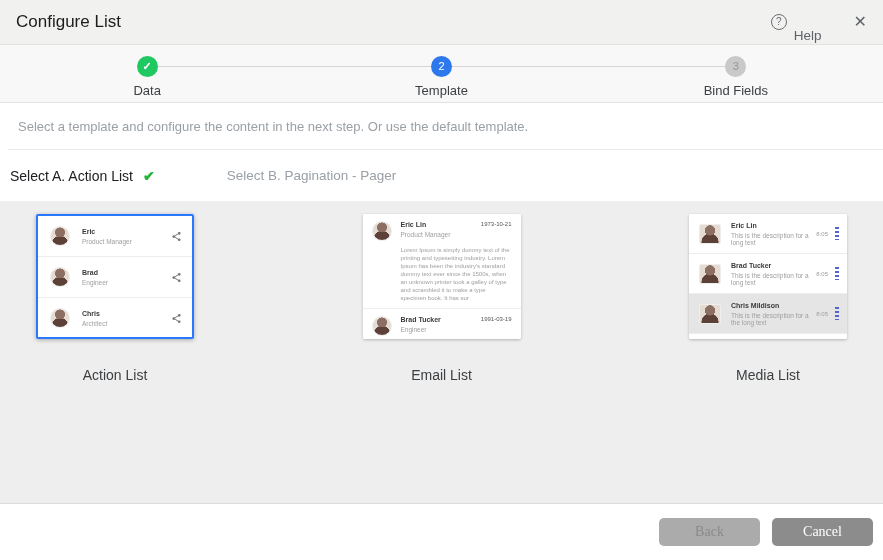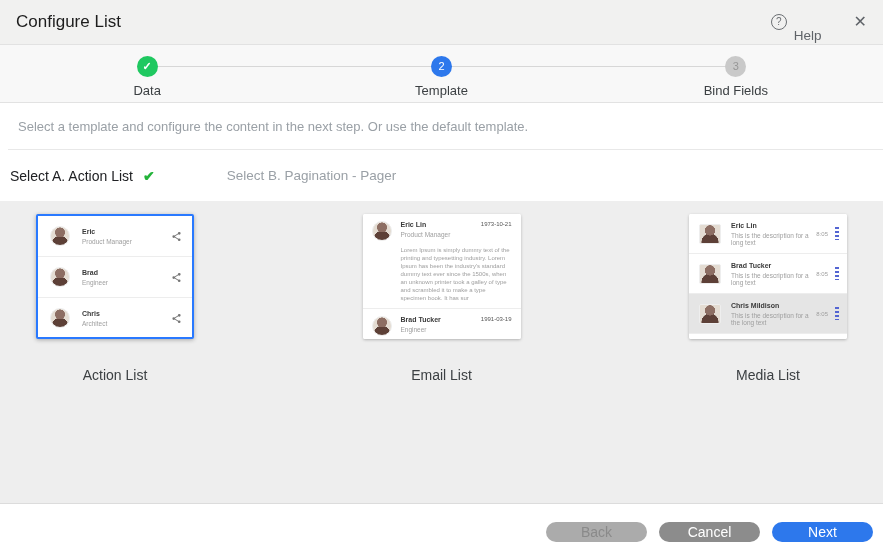--- a/index.html
+++ b/index.html
@@ -138,22 +138,22 @@
     background:repeating-linear-gradient(#5465d2 0 2px, rgba(0,0,0,0) 2px 4px);
   }
 
   
   .ftr {
     flex:1 1 auto; background:#fff; border-top:1px solid #dcdcdc;
     display:flex; align-items:center; justify-content:flex-end;
     gap:12px; padding:0 10px;
   }
   .btn {
-    width:101px; height:20px; border:none; border-radius:10px;
-    font-size:14px; font-family:Liberation Sans, sans-serif; cursor:pointer;
+    width:101px; height:28px; border:none; border-radius:5px;
+    font-size:14px; font-family:Liberation Serif, serif; cursor:pointer;
   }
   .btn-back   { background:#ababab; color:#8a8a8a; }
   .btn-cancel { background:#8c8c8c; color:#ffffff; }
   .btn-next   { background:#2d78ec; color:#ffffff; }
 </style>
 </head>
 <body>
 
 <div class="hdr">
   <div class="hdr-title">Configure List</div>
@@ -299,14 +299,13 @@
         </div>
         <div class="mrow"></div>
       </div>
     <div class="tcard-label">Media List</div>
   </div>
 </div>
 
 <div class="ftr">
   <button class="btn btn-back">Back</button>
   <button class="btn btn-cancel">Cancel</button>
-  <button class="btn btn-next">Next</button>
 </div>
 
 </body></html>

